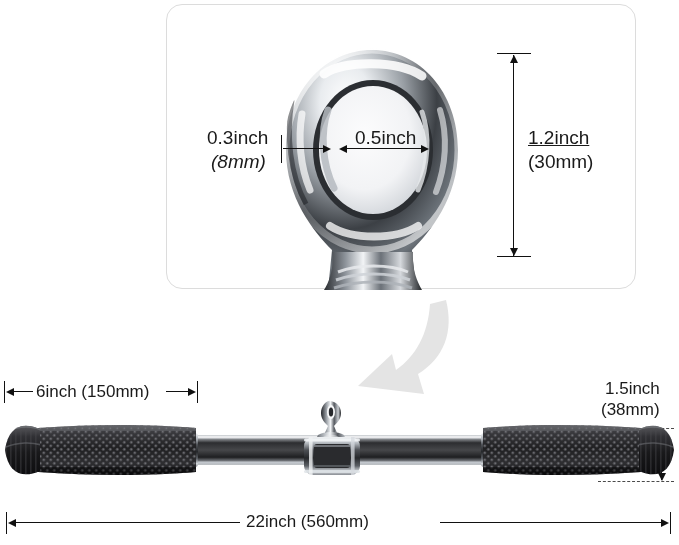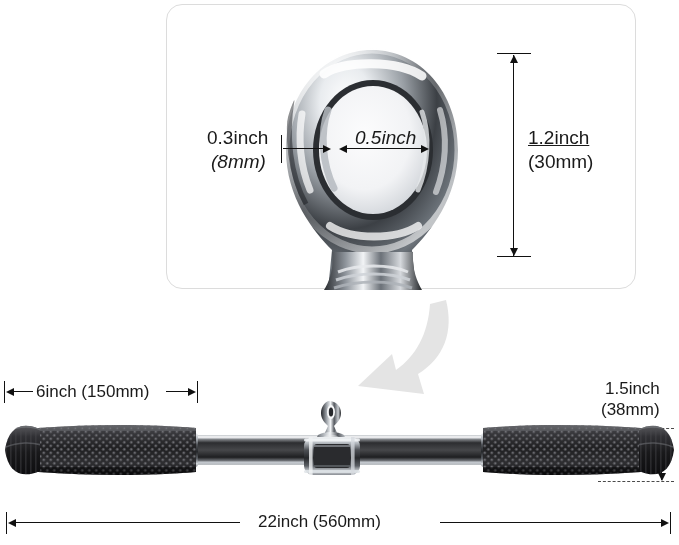--- a/index.html
+++ b/index.html
@@ -124,21 +124,21 @@
       </g>
     </svg>
   </div>
 
   <div class="label label-lg" style="left:207px;top:126px;">0.3inch</div>
   <div class="label label-lg" style="left:211px;top:150px;font-style:italic;">(8mm)</div>
   <div class="tick tick-v" style="left:281px;top:135px;height:28px;"></div>
   <div class="dim-line dim-h" style="left:283px;top:148px;width:46px;"></div>
   <div class="arrowhead ah-right" style="left:323px;top:144.5px;"></div>
 
-  <div class="label label-lg" style="left:355px;top:126px;font-style:italic;">0.5inch</div>
+  <div class="label label-lg" style="left:355px;top:126px;">0.5inch</div>
   <div class="dim-line dim-h" style="left:344px;top:148px;width:80px;"></div>
   <div class="arrowhead ah-left" style="left:339px;top:144.5px;"></div>
   <div class="arrowhead ah-right" style="left:421px;top:144.5px;"></div>
 
   <div class="tick tick-h" style="left:497px;top:53px;width:34px;"></div>
   <div class="tick tick-h" style="left:497px;top:256px;width:34px;"></div>
   <div class="dim-line dim-v" style="left:513px;top:55px;height:201px;"></div>
   <div class="arrowhead ah-up" style="left:509.5px;top:55px;"></div>
   <div class="arrowhead ah-down" style="left:509.5px;top:248px;"></div>
   <div class="label label-lg" style="left:528px;top:126px;text-decoration:underline;">1.2inch</div>
@@ -290,15 +290,15 @@
       <rect x="314" y="70" width="36" height="2" fill="#70747a" opacity="0.6"></rect>
     </svg>
   </div>
 
   <div class="tick tick-v" style="left:6px;top:512px;height:22px;"></div>
   <div class="tick tick-v" style="left:670px;top:512px;height:22px;"></div>
   <div class="dim-line dim-h" style="left:10px;top:522px;width:230px;"></div>
   <div class="arrowhead ah-left" style="left:8px;top:518.5px;"></div>
   <div class="dim-line dim-h" style="left:440px;top:522px;width:224px;"></div>
   <div class="arrowhead ah-right" style="left:661px;top:518.5px;"></div>
-  <div class="label label-md" style="left:246px;top:511px;margin-left:12px;">22inch (560mm)</div>
+  <div class="label label-md" style="left:246px;top:511px;">22inch (560mm)</div>
 
 </div>
 
 </body></html>

